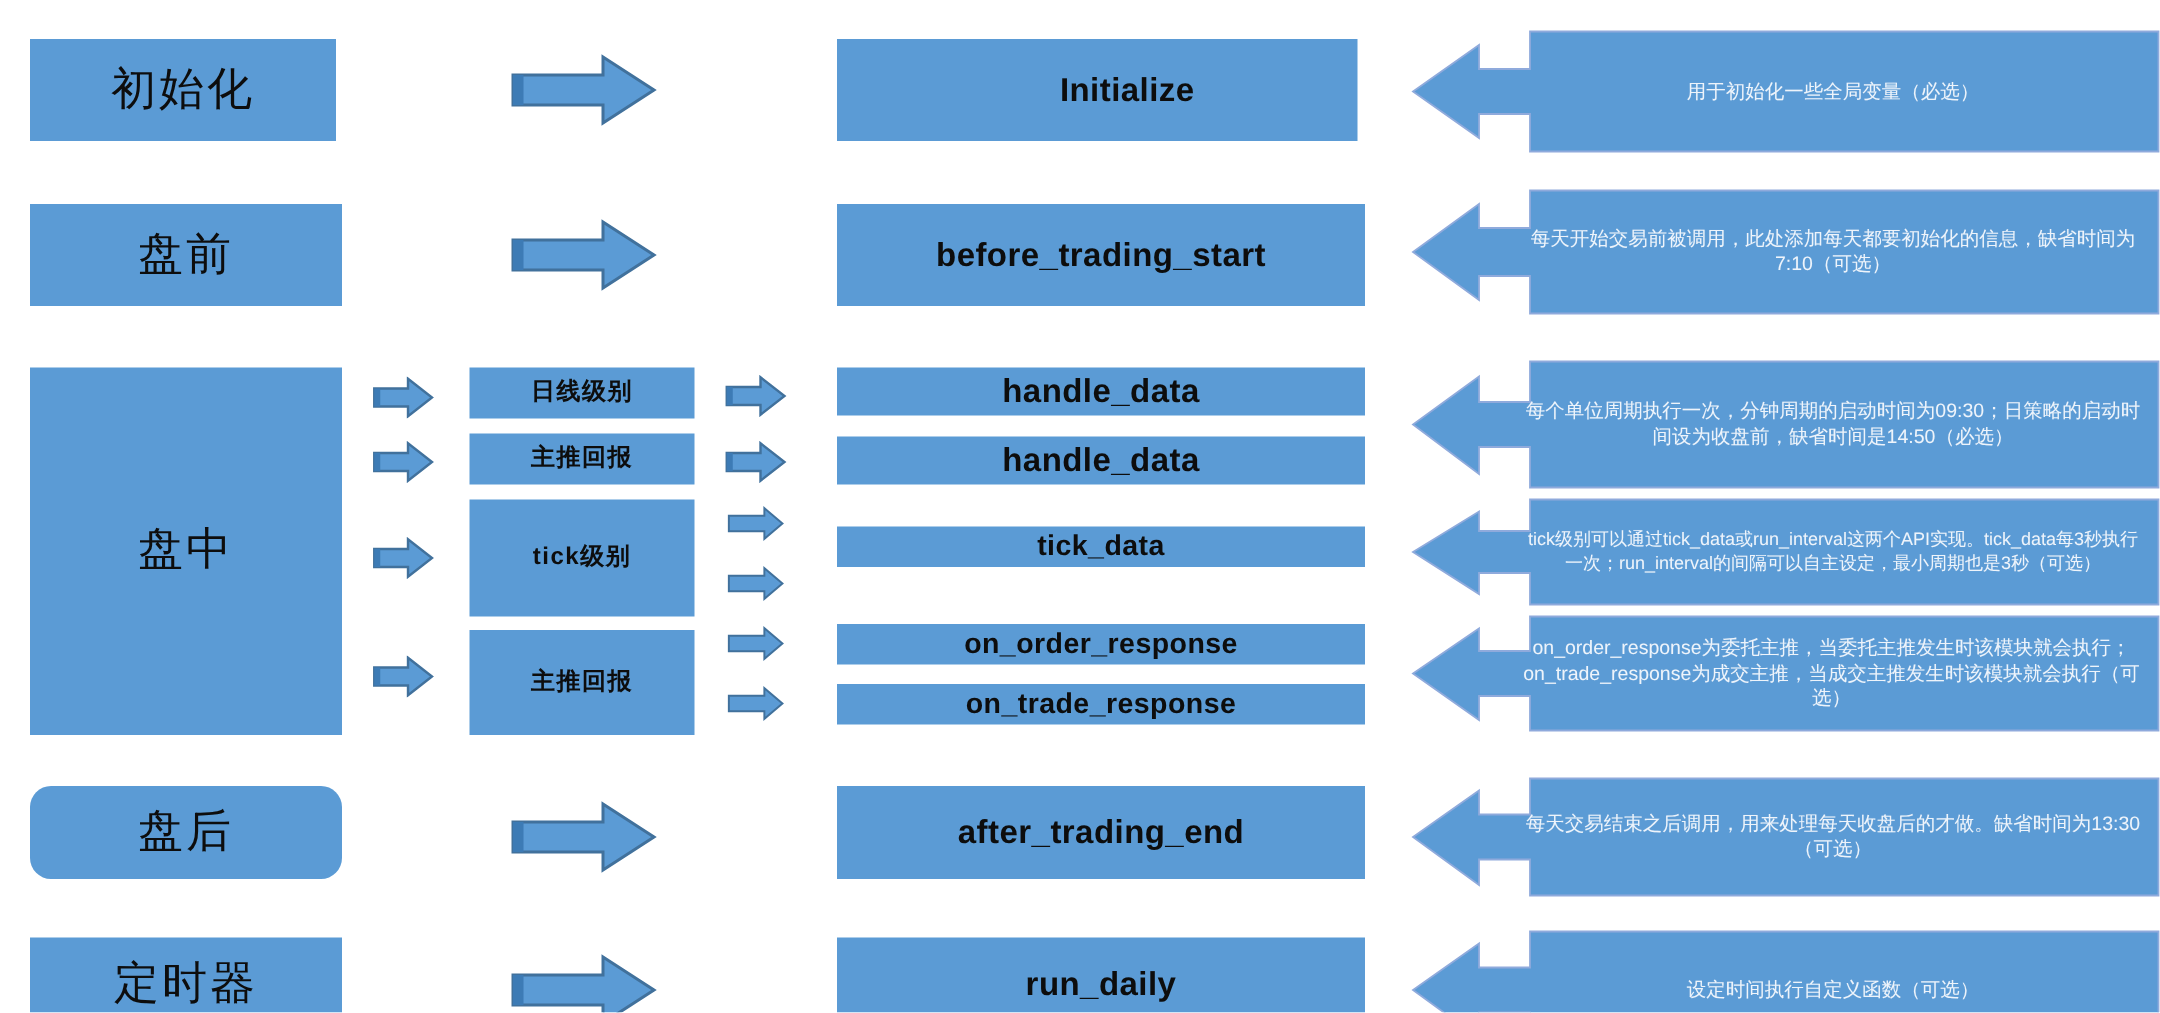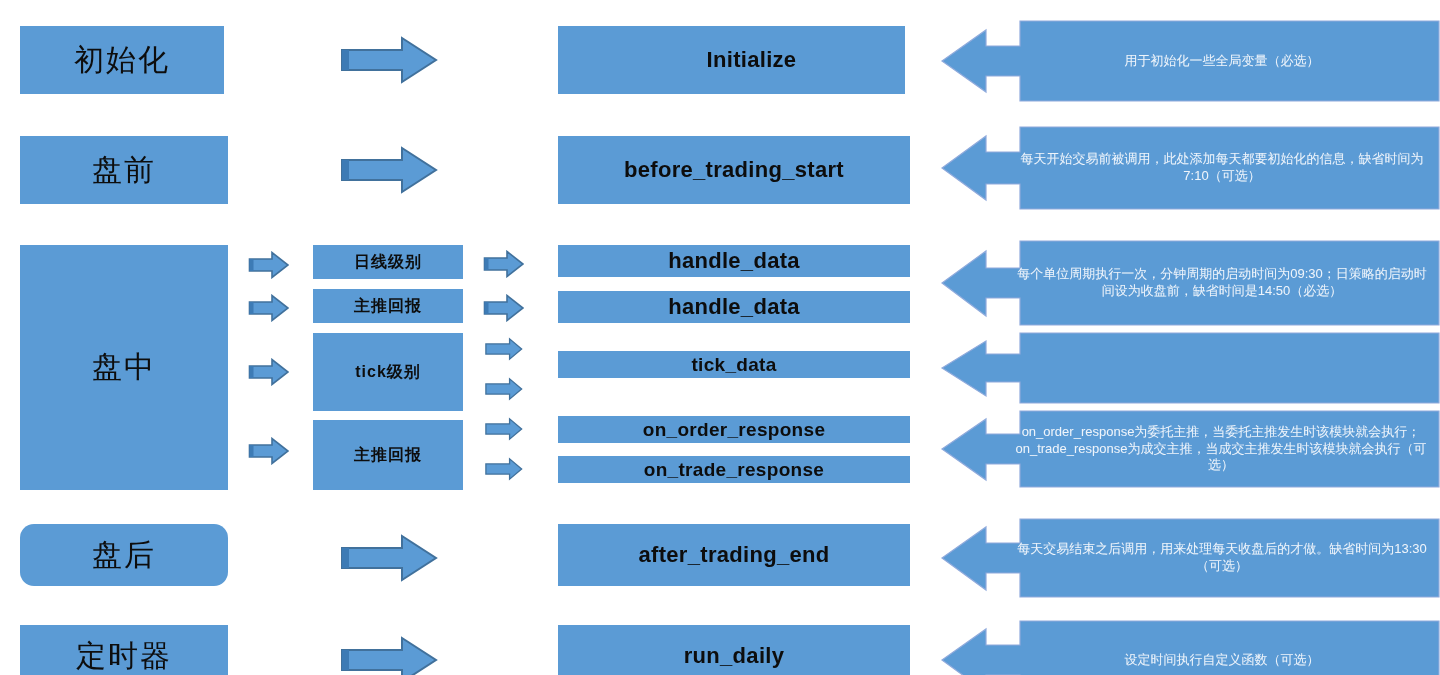--- a/index.html
+++ b/index.html
@@ -267,20 +267,21 @@
     <svg class="note-shape" viewBox="0 0 500 86" preserveAspectRatio="none">
       <path d="M80,1 L499,1 L499,85 L80,85 L80,58 L46,58 L46,76 L2,43 L46,11 L46,28 L80,28 Z" fill="#5B9BD5" stroke="#8FAADC" stroke-width="1.2"></path>
     </svg>
     <span class="note-txt" style="padding-left:64px;">每个单位周期执行一次，分钟周期的启动时间为09:30；日策略的启动时间设为收盘前，缺省时间是14:50（必选）</span>
   </div>
 
   <div class="note" style="left:940px; top:332px; width:500px; height:72px; font-size:12px;">
     <svg class="note-shape" viewBox="0 0 500 72" preserveAspectRatio="none">
       <path d="M80,1 L499,1 L499,71 L80,71 L80,50 L46,50 L46,64 L2,36 L46,9 L46,22 L80,22 Z" fill="#5B9BD5" stroke="#8FAADC" stroke-width="1.2"></path>
     </svg>
+    <span class="note-txt" style="padding-left:64px;">tick级别可以通过tick_data或run_interval这两个API实现。tick_data每3秒执行一次；run_interval的间隔可以自主设定，最小周期也是3秒（可选）</span>
   </div>
 
   <div class="note" style="left:940px; top:410px; width:500px; height:78px; font-size:13px;">
     <svg class="note-shape" viewBox="0 0 500 78" preserveAspectRatio="none">
       <path d="M80,1 L499,1 L499,77 L80,77 L80,54 L46,54 L46,70 L2,39 L46,9 L46,24 L80,24 Z" fill="#5B9BD5" stroke="#8FAADC" stroke-width="1.2"></path>
     </svg>
     <span class="note-txt" style="padding-left:62px;">on_order_response为委托主推，当委托主推发生时该模块就会执行；on_trade_response为成交主推，当成交主推发生时该模块就会执行（可选）</span>
   </div>
 
   <div class="note" style="left:940px; top:518px; width:500px; height:80px;">

